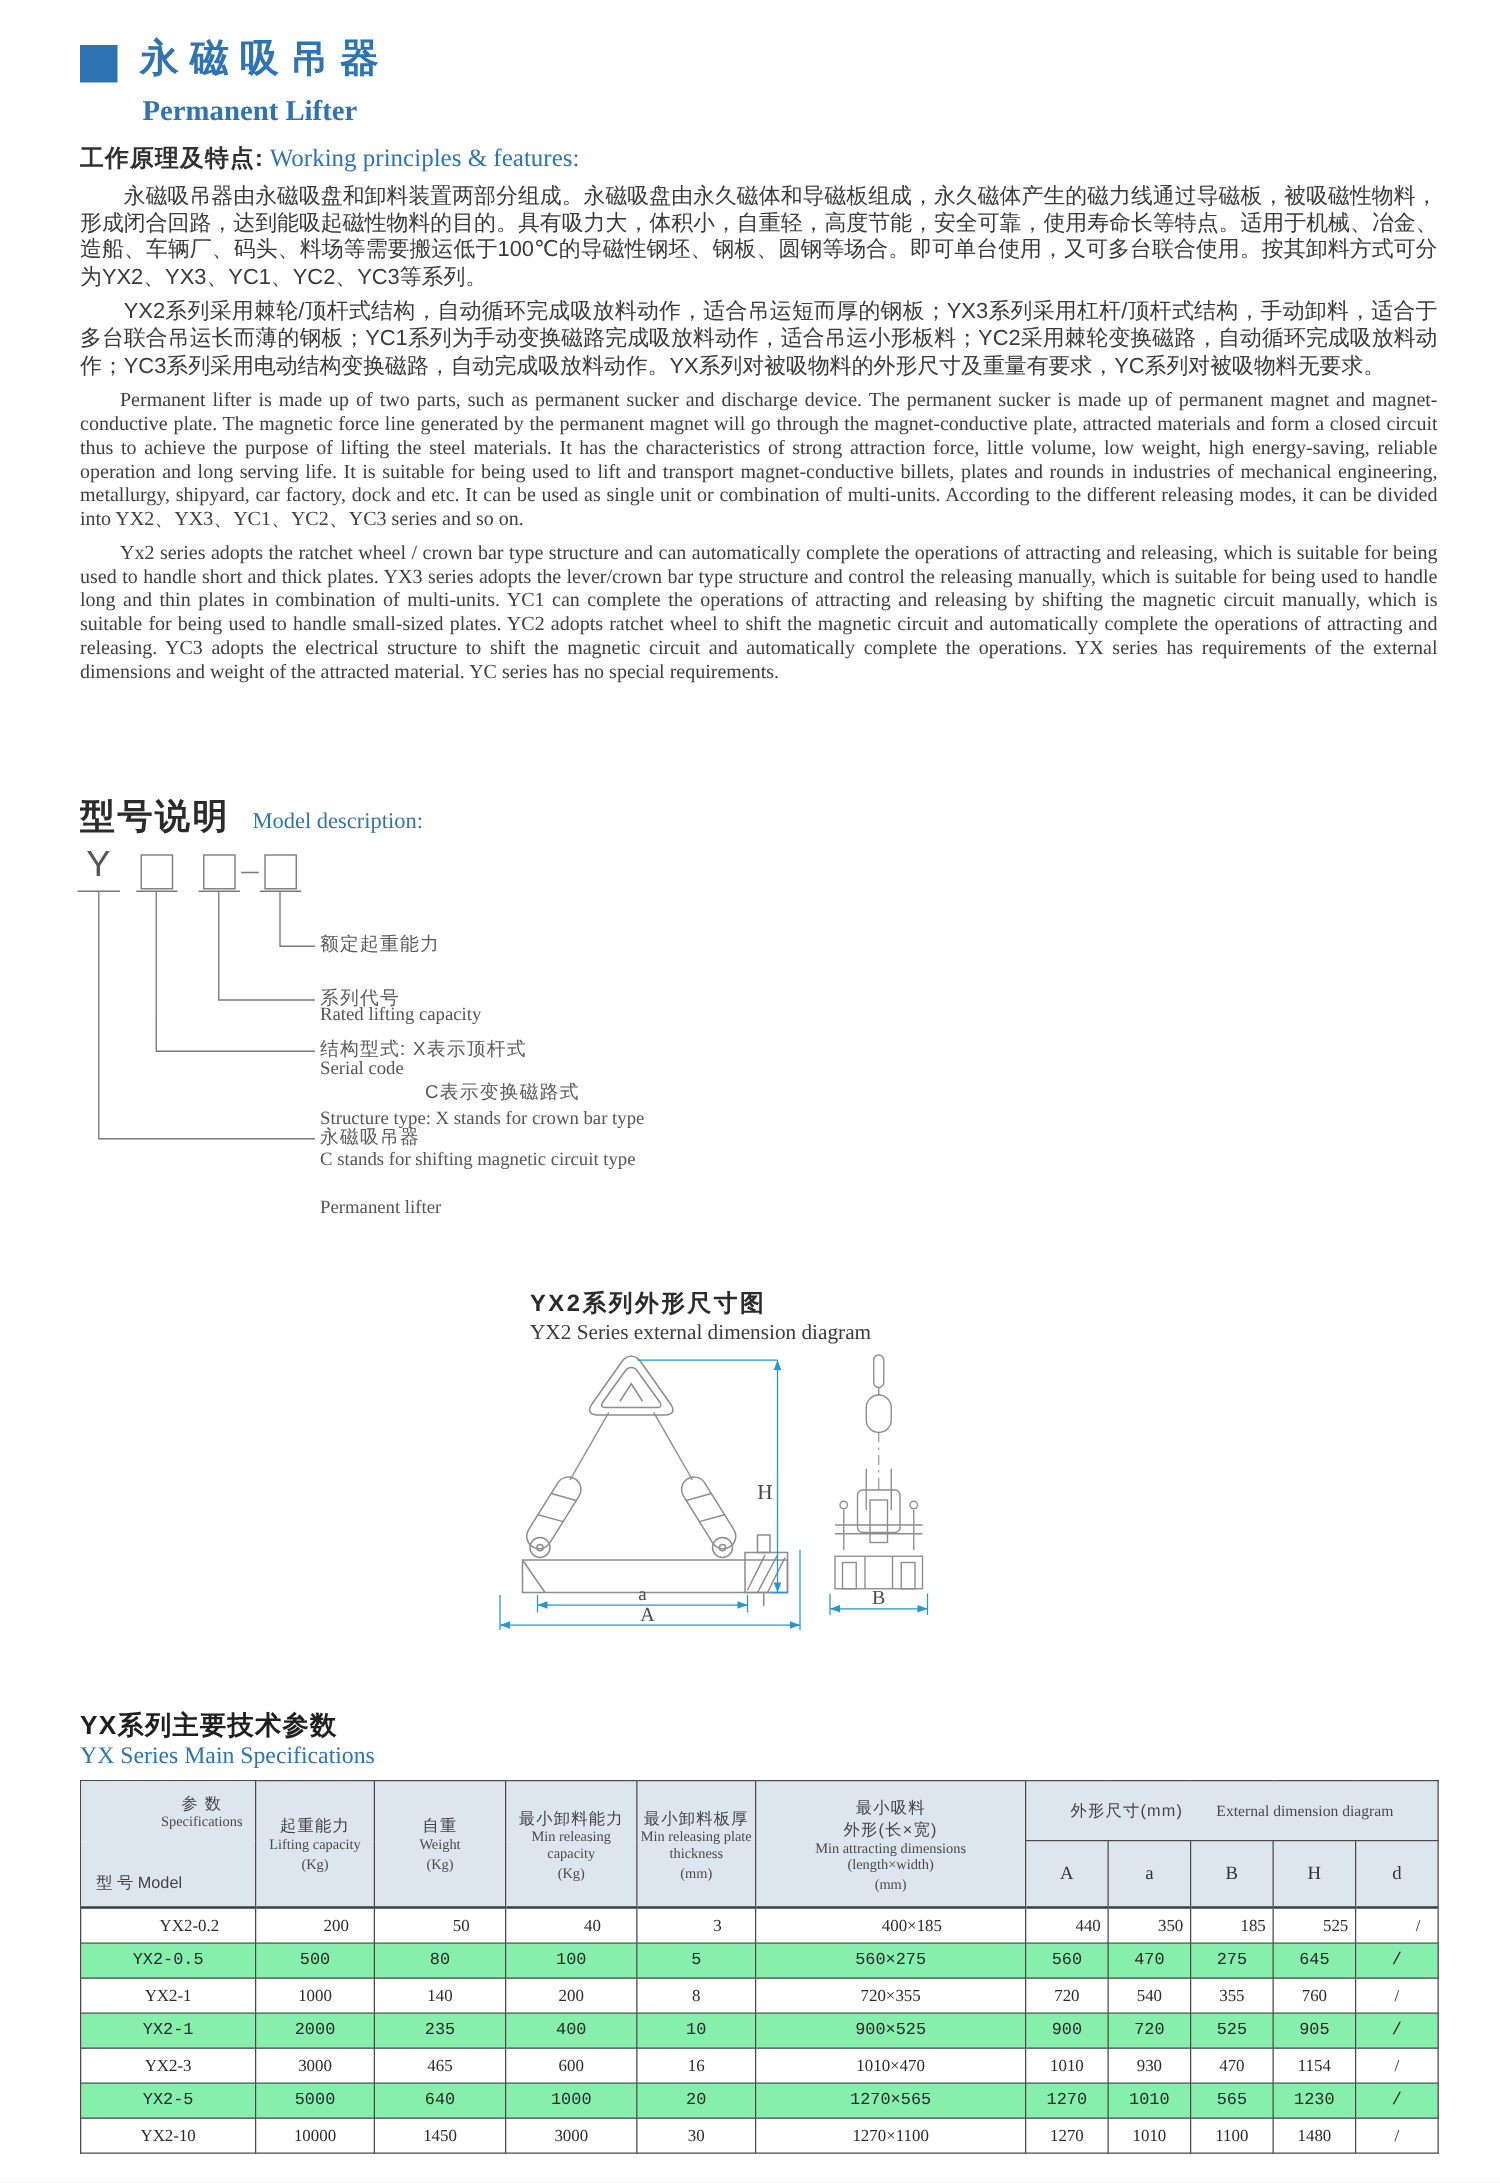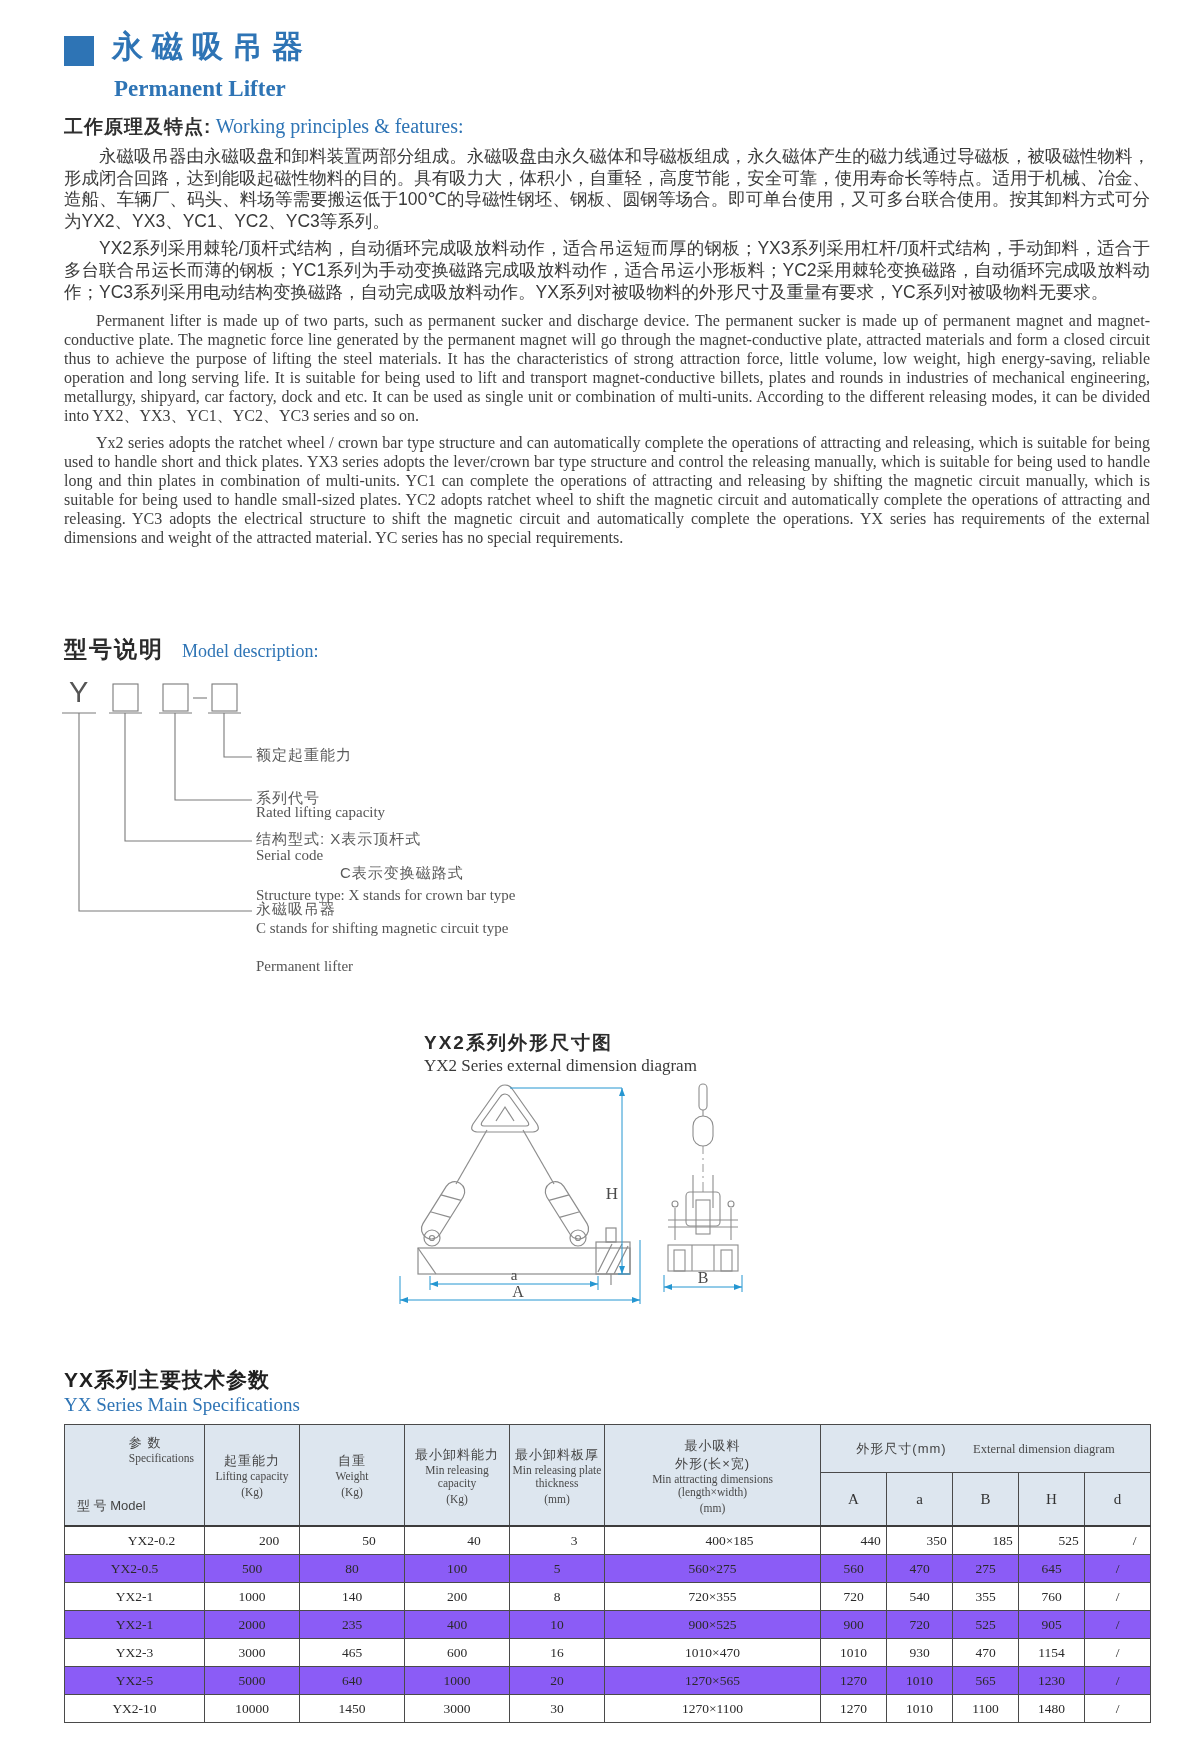--- a/index.html
+++ b/index.html
@@ -17,21 +17,21 @@
   .working{left:64px;top:114px;width:1086px;}
   .sec-head-zh{font-size:19px;color:#303030;font-weight:bold;letter-spacing:1px;}
   .sec-head-en{font-size:20px;color:#2e74b5;font-family:"Liberation Serif","DejaVu Serif",serif;}
   .zh-para{margin:6px 0 0 0;font-size:17.5px;line-height:21.6px;text-align:justify;
            text-indent:2em;color:#3a3a3a;}
   .en-para{margin:8px 0 0 0;font-size:16px;line-height:19px;text-align:justify;text-indent:2em;
            color:#3f3f3f;font-family:"Liberation Serif","DejaVu Serif",serif;}
 
   
   .model-head{left:64px;top:634px;}
-  .model-head .zh{font-size:23px;font-weight:bold;color:#2b2b2b;letter-spacing:2px;}
+  .model-head .zh{font-size:28px;font-weight:bold;color:#2b2b2b;letter-spacing:2px;}
   .model-head .en{font-size:18px;color:#2e74b5;font-family:"Liberation Serif","DejaVu Serif",serif;margin-left:18px;}
   .model-y{left:69px;top:676px;font-size:29px;color:#555;}
   .model-svg{left:0;top:670px;}
   .mlbl-zh{font-size:15px;color:#5a5a5a;letter-spacing:1px;}
   .mlbl-en{font-size:15px;color:#555;font-family:"Liberation Serif","DejaVu Serif",serif;margin-top:40px;}
 
   
   .diag-title-zh{left:424px;top:1030px;font-size:19px;font-weight:bold;color:#2b2b2b;letter-spacing:2px;}
   .diag-title-en{left:424px;top:1056px;font-size:17px;color:#3a3a3a;font-family:"Liberation Serif","DejaVu Serif",serif;}
   .dim-svg{left:390px;top:1080px;}
@@ -41,26 +41,26 @@
   .tbl-title-en{left:64px;top:1394px;font-size:19px;color:#2e74b5;font-family:"Liberation Serif","DejaVu Serif",serif;}
   table.spec{left:64px;top:1424px;position:absolute;width:1086px;border-collapse:collapse;
              table-layout:fixed;border:1.5px solid #3c3c3c;}
   table.spec th,table.spec td{border:1px solid #4a4a4a;padding:0;text-align:center;vertical-align:middle;}
   table.spec thead th{background:#dde6ef;font-weight:normal;}
   .hd-zh{display:block;font-size:13px;color:#444;letter-spacing:1px;}
   .hd-en{display:block;font-size:11.5px;color:#4a4a4a;font-family:"Liberation Serif","DejaVu Serif",serif;line-height:13px;}
   .hd-unit{display:block;font-size:11.5px;color:#4a4a4a;font-family:"Liberation Serif","DejaVu Serif",serif;margin-top:3px;}
   .corner{position:relative;height:100px;background:
      linear-gradient(to bottom right,rgba(0,0,0,0) calc(50% - 0.7px),#555 calc(50% - 0.7px),#555 calc(50% + 0.7px),rgba(0,0,0,0) calc(50% + 0.7px)),#dde6ef;}
-  .corner .c-top{position:absolute;top:9px;right:10px;text-align:left;margin-left:42px;}
+  .corner .c-top{position:absolute;top:9px;right:10px;text-align:center;margin-left:42px;}
   .corner .c-bottom{position:absolute;bottom:10px;left:12px;font-size:13px;color:#444;}
   .subhead th{height:50px;font-size:15px;color:#333;font-family:"Liberation Serif","DejaVu Serif",serif;}
   table.spec tbody td{height:27px;font-size:13.5px;color:#2a2a2a;
                       font-family:"Liberation Serif","DejaVu Serif",serif;background:#fff;}
-  table.spec tbody tr.stripe td{background:#8b5cf6;}
+  table.spec tbody tr.stripe td{background:#86efac;font-family:Liberation Mono, monospace;}
   table.spec tbody tr:first-child td{border-top:2px solid #3c3c3c;padding-left:34px;}
 </style>
 </head>
 <body>
 
 <div class="page">
 
   <div class="abs sq"></div>
   <div class="abs title-zh">永磁吸吊器</div>
   <div class="abs title-en">Permanent Lifter</div>

